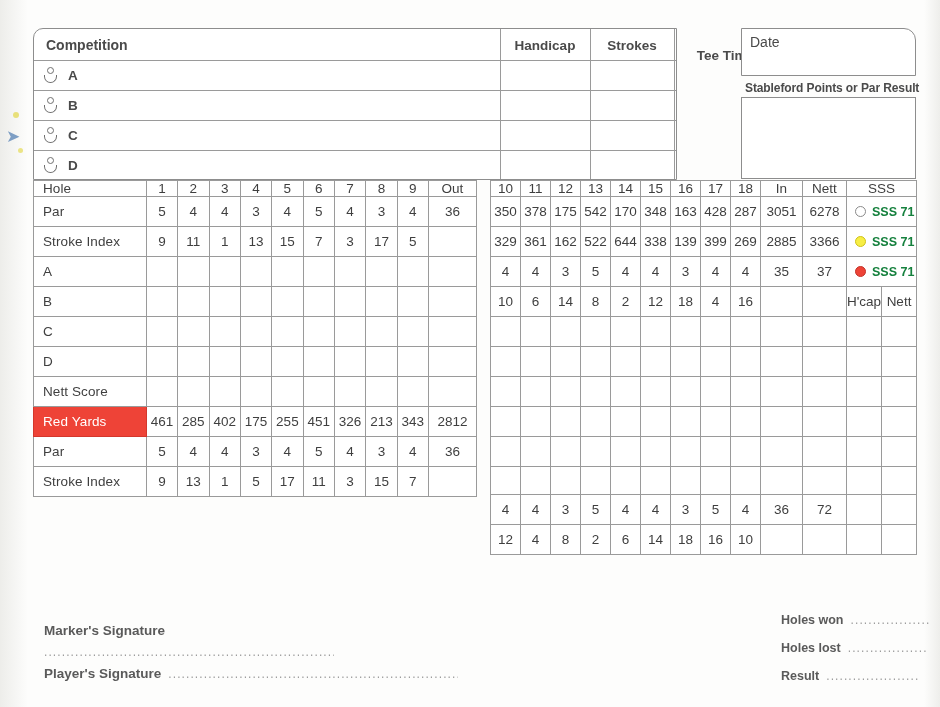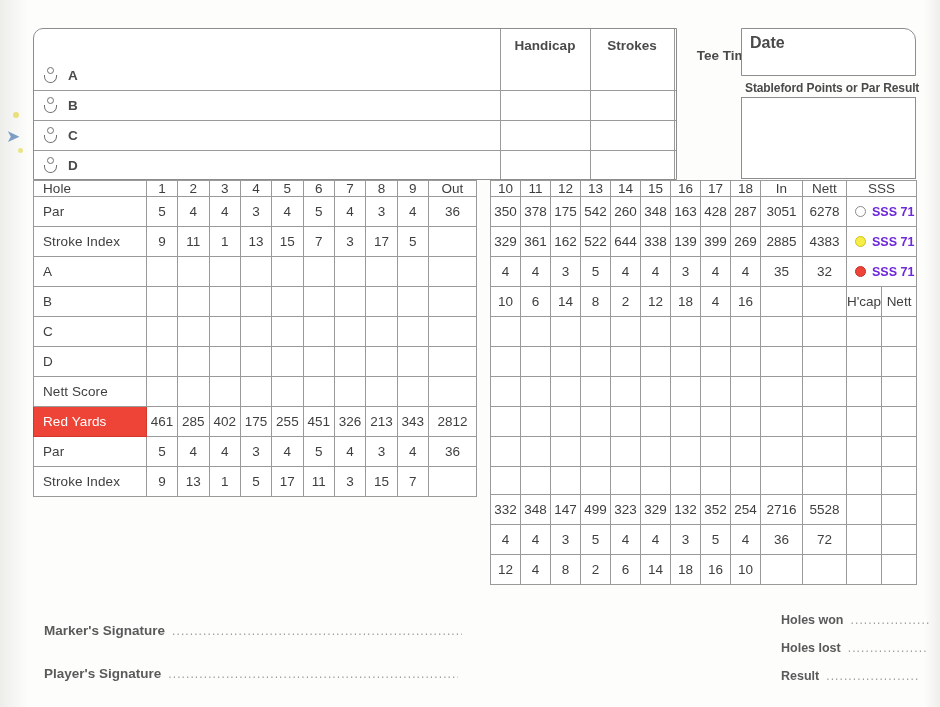--- a/index.html
+++ b/index.html
@@ -203,21 +203,21 @@
     left: 741px; top: 28px;
     width: 175px; height: 48px;
     border: 1px solid #8d8d8d;
     border-top-right-radius: 12px;
     background: #fff;
     box-sizing: border-box;
   }
   #date-box .date-label {
     position: absolute;
     left: 8px; top: 5px;
-    font-weight: bold; font-size: 16px; color: #4a4a4a;
+    font-weight: normal; font-size: 14px; color: #4a4a4a;
   }
   #stableford-label {
     position: absolute;
     left: 745px; top: 81px;
     font-weight: bold; font-size: 12px; color: #4a4a4a;
     letter-spacing: -0.1px;
   }
   #stableford-box {
     position: absolute;
     left: 741px; top: 97px;
@@ -237,21 +237,21 @@
   }
   .sss-dot {
     width: 11px; height: 11px;
     border-radius: 50%;
     box-sizing: border-box;
     flex: 0 0 auto;
   }
   .sss-dot.white  { background: #ffffff; border: 1.3px solid #8a8a8a; }
   .sss-dot.yellow { background: #f7ee45; border: 1.3px solid #cfc21a; }
   .sss-dot.red    { background: #ee4337; border: 1.3px solid #c3332a; }
-  .sss-text { font-weight: bold; font-size: 12.5px; color: #6d28d9; }
+  .sss-text { font-weight: bold; font-size: 12.5px; color: #15803d; }
 
   
   .pts-cell {
     text-align: left !important;
     padding-left: 9px !important;
     font-size: 8.5px;
     font-weight: bold;
     color: #4a4a4a;
     line-height: 11px;
     letter-spacing: 0.2px;
@@ -291,20 +291,23 @@
   <div id="page-edge-right"></div>
 
   <div id="watermark">
     <div class="wm-text">HAYNE GREEN</div>
     <div class="wm-dot"></div>
     <div class="wm-golfer">➤</div>
     <div class="wm-dot2"></div>
   </div>
 
   <div id="hdr-left">
+    <div class="row comp-row" style="top:0;">
+      <span class="comp-label">Competition</span>
+    </div>
     <div class="row player-row" style="top:32px;">
       <span class="person-icon">
           <span class="head"></span>
           <span class="body"></span>
         </span>
       <span class="player-letter">A</span>
     </div>
     <div class="row player-row" style="top:62px;">
       <span class="person-icon">
           <span class="head"></span>
@@ -543,21 +546,21 @@
       <td class="hdr">In</td>
       <td class="hdr">Nett</td>
       <td class="hdr" colspan="2">SSS</td>
     </tr>
 
     <tr style="height:30px;">
       <td class="num">350</td>
       <td class="num">378</td>
       <td class="num">175</td>
       <td class="num">542</td>
-      <td class="num">260</td>
+      <td class="num">170</td>
       <td class="num">348</td>
       <td class="num">163</td>
       <td class="num">428</td>
       <td class="num">287</td>
       <td class="num">3051</td>
       <td class="num">6278</td>
       <td colspan="2">
         <div class="sss-row">
           <span class="sss-dot white"></span>
           <span class="sss-text">SSS 71</span>
@@ -569,41 +572,41 @@
       <td class="num">329</td>
       <td class="num">361</td>
       <td class="num">162</td>
       <td class="num">522</td>
       <td class="num">644</td>
       <td class="num">338</td>
       <td class="num">139</td>
       <td class="num">399</td>
       <td class="num">269</td>
       <td class="num">2885</td>
-      <td class="num">4383</td>
+      <td class="num">3366</td>
       <td colspan="2">
         <div class="sss-row">
           <span class="sss-dot yellow"></span>
           <span class="sss-text">SSS 71</span>
         </div>
       </td>
     </tr>
 
     <tr style="height:30px;">
       <td class="num">4</td>
       <td class="num">4</td>
       <td class="num">3</td>
       <td class="num">5</td>
       <td class="num">4</td>
       <td class="num">4</td>
       <td class="num">3</td>
       <td class="num">4</td>
       <td class="num">4</td>
       <td class="num">35</td>
-      <td class="num">32</td>
+      <td class="num">37</td>
       <td colspan="2">
         <div class="sss-row">
           <span class="sss-dot red"></span>
           <span class="sss-text">SSS 71</span>
         </div>
       </td>
     </tr>
 
     <tr style="height:30px;">
       <td class="si">10</td>
@@ -707,35 +710,20 @@
           <td></td>
       <td></td>
           <td></td>
       <td></td>
           <td></td>
       <td></td>
       <td></td>
           <td></td>
     </tr>
 
-    <tr style="height:30px;">
-      <td class="num">332</td>
-      <td class="num">348</td>
-      <td class="num">147</td>
-      <td class="num">499</td>
-      <td class="num">323</td>
-      <td class="num">329</td>
-      <td class="num">132</td>
-      <td class="num">352</td>
-      <td class="num">254</td>
-      <td class="num">2716</td>
-      <td class="num">5528</td>
-      <td class="blank"></td>
-          <td class="blank"></td>
-    </tr>
 
     <tr style="height:30px;">
       <td class="num">4</td>
       <td class="num">4</td>
       <td class="num">3</td>
       <td class="num">5</td>
       <td class="num">4</td>
       <td class="num">4</td>
       <td class="num">3</td>
       <td class="num">5</td>
@@ -757,21 +745,21 @@
       <td class="si">16</td>
       <td class="si">10</td>
       <td class="blank"></td>
       <td class="blank"></td>
       <td class="blank"></td>
           <td class="blank"></td>
     </tr>
   </tbody>
     </table>
 
-  <div class="sig-line" style="left:44px; top:623px; width:420px;">
+  <div class="sig-line" style="left:44px; top:623px; width:420px;flex-direction:column;">
     <span class="sig-label">Marker's Signature</span>
     <span class="dots" style="width:290px;">....................................................................................................</span>
   </div>
   <div class="sig-line" style="left:44px; top:666px; width:420px;">
     <span class="sig-label">Player's Signature</span>
     <span class="dots" style="width:290px;">....................................................................................................</span>
   </div>
 
   <div class="sig-line" style="left:781px; top:613px;">
     <span class="res-label">Holes won</span>

